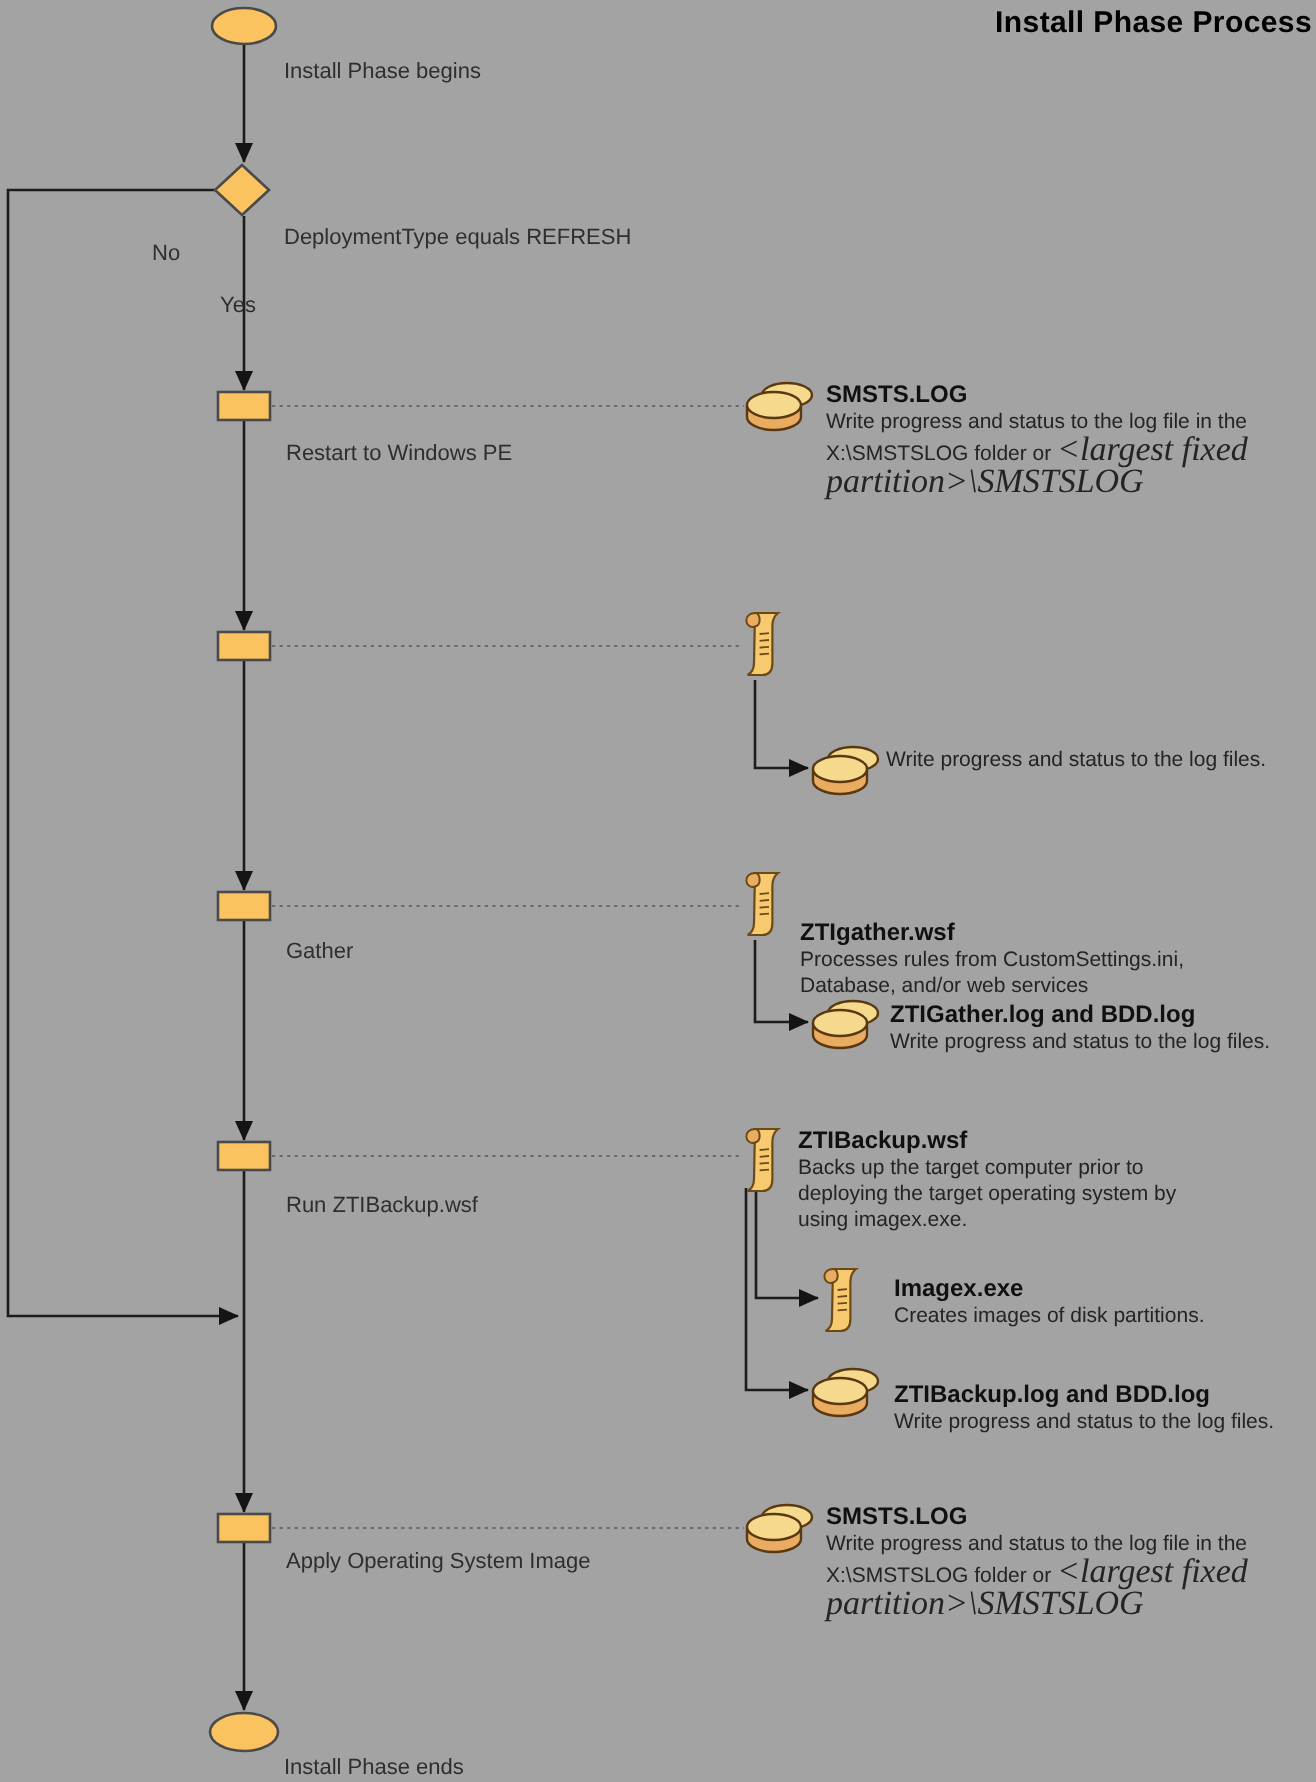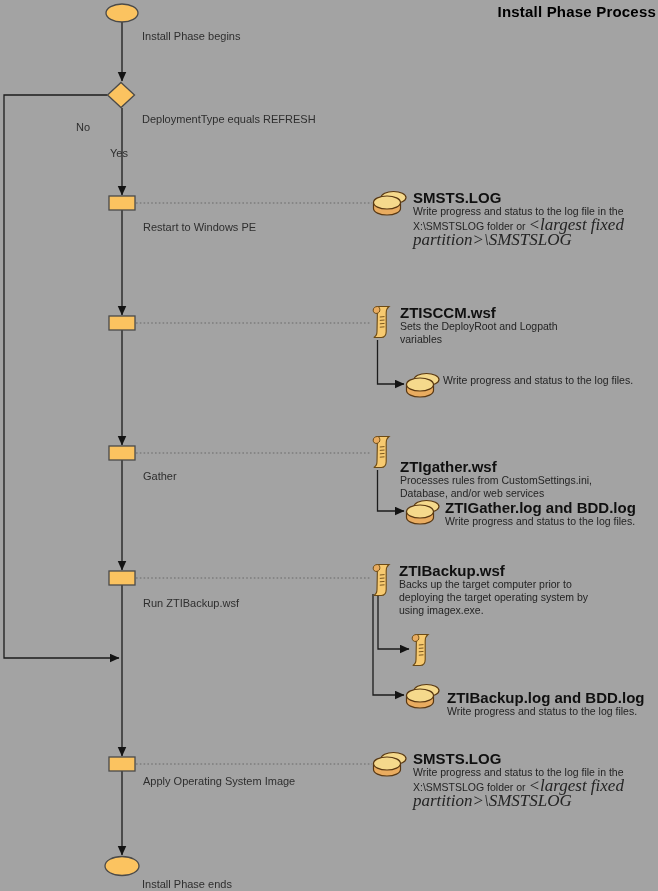--- a/index.html
+++ b/index.html
@@ -12,21 +12,21 @@
   .page-title {
     position:absolute; left:400px; top:3px; width:256px;
     font-size:15px; font-weight:bold; color:#000; text-align:right;
     letter-spacing:0.2px;
   }
   .lbl {
     position:absolute; font-size:11px; line-height:14px;
     color:#2e2e2e; white-space:nowrap;
   }
   .ann { position:absolute; }
-  .ann-title { font-size:15px; font-weight:bold; line-height:13px; color:#101010; margin-bottom:1px; }
+  .ann-title { font-size:12px; font-weight:bold; line-height:13px; color:#101010; margin-bottom:1px; }
   .ann-body { font-size:10.5px; line-height:13px; color:#242424; }
   .serif-italic { font-family:"Liberation Serif", serif; font-style:italic; font-size:17px; }
 
   
   .flow-line { stroke:#1c1c1c; stroke-width:1.3; fill:none; }
   .dotted-line { stroke:#6a6a6a; stroke-width:1.1; fill:none; stroke-dasharray:1.6 2.2; }
   .node { fill:#FBC360; stroke:#4a4a4a; stroke-width:1.3; }
   .cyl-top { fill:#F5D98C; stroke:#593812; stroke-width:1.2; }
   .cyl-side { fill:#E9AC60; stroke:#593812; stroke-width:1.2; }
   .scr-body { fill:#F7CA70; stroke:#6b4a16; stroke-width:1.1; }
@@ -110,44 +110,44 @@
   <div class="lbl" style="left:143px; top:596px;">Run ZTIBackup.wsf</div>
   <div class="lbl" style="left:143px; top:774px;">Apply Operating System Image</div>
 
   <div class="lbl" style="left:142px; top:877px;">Install Phase ends</div>
 
   <div class="ann" style="left:413px; top:191px; width:225px;">
     <div class="ann-title">SMSTS.LOG</div>
     <div class="ann-body"><span>Write progress and status to the log file in the X:\SMSTSLOG folder or </span><span class="serif-italic">&lt;largest fixed partition&gt;\SMSTSLOG</span></div>
   </div>
 
-  <div class="ann" style="left:400px; top:306px; width:175px;">
-    <div class="ann-title">ZTISCCM.wsf</div>
-    <div class="ann-body">Sets the DeployRoot and Logpath variables</div>
-  </div>
 
   <div class="ann" style="left:443px; top:374px; width:215px;">
     <div class="ann-body">Write progress and status to the log files.</div>
   </div>
 
   <div class="ann" style="left:400px; top:460px; width:220px;">
     <div class="ann-title">ZTIgather.wsf</div>
     <div class="ann-body">Processes rules from CustomSettings.ini, Database, and/or web services</div>
   </div>
 
   <div class="ann" style="left:445px; top:501px; width:215px;">
     <div class="ann-title">ZTIGather.log and BDD.log</div>
     <div class="ann-body">Write progress and status to the log files.</div>
   </div>
 
   <div class="ann" style="left:399px; top:564px; width:205px;">
     <div class="ann-title">ZTIBackup.wsf</div>
     <div class="ann-body">Backs up the target computer prior to deploying the target operating system by using imagex.exe.</div>
   </div>
 
+  <div class="ann" style="left:447px; top:638px; width:205px;">
+    <div class="ann-title">Imagex.exe</div>
+    <div class="ann-body">Creates images of disk partitions.</div>
+  </div>
 
   <div class="ann" style="left:447px; top:691px; width:215px;">
     <div class="ann-title">ZTIBackup.log and BDD.log</div>
     <div class="ann-body">Write progress and status to the log files.</div>
   </div>
 
   <div class="ann" style="left:413px; top:752px; width:225px;">
     <div class="ann-title">SMSTS.LOG</div>
     <div class="ann-body"><span>Write progress and status to the log file in the X:\SMSTSLOG folder or </span><span class="serif-italic">&lt;largest fixed partition&gt;\SMSTSLOG</span></div>
   </div>

